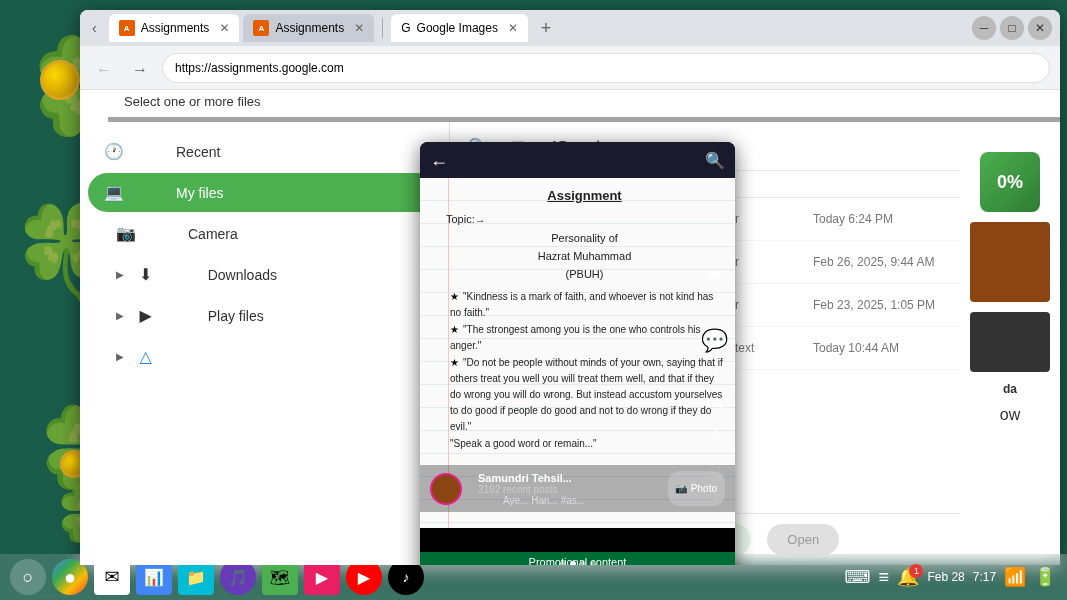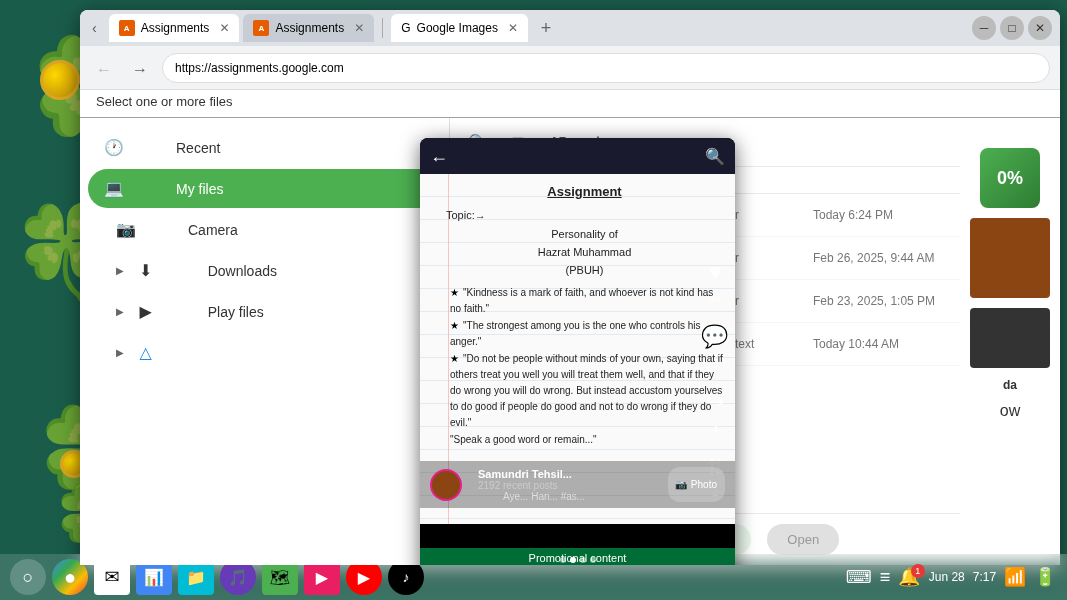--- a/index.html
+++ b/index.html
@@ -480,21 +480,22 @@
       border-radius: 50%;
       background: rgba(255,255,255,0.5);
     }
     .dot.active { background: #fff; }
 
     .select-files-bar {
       background: #fff;
       padding: 4px 16px 8px;
       font-size: 13px;
       color: #333;
-      border-bottom: 1px solid #a3a3a3;
+      border-bottom: 5px solid #a3a3a3;
+      margin-left: 28px;
     }
 
     
     .taskbar {
       position: absolute;
       bottom: 0;
       left: 0; right: 0;
       height: 46px;
       background: rgba(255,255,255,0.15);
       backdrop-filter: blur(10px);
@@ -922,18 +923,18 @@
   <div class="taskbar-spacer"></div>
 
   <div class="taskbar-right">
     <span class="taskbar-icon">⌨</span>
     <span class="taskbar-icon">≡</span>
 
     <div style="position:relative;display:inline-flex;align-items:center;">
       <span class="taskbar-icon">🔔</span>
       <span style="position:absolute;top:-2px;right:-4px;background:#e53935;color:#fff;border-radius:50%;width:14px;height:14px;font-size:9px;display:flex;align-items:center;justify-content:center;">1</span>
     </div>
-    <span class="taskbar-date">Jun 28</span>
+    <span class="taskbar-date">Feb 28</span>
     <span class="taskbar-date">7:17</span>
     <span class="taskbar-icon">📶</span>
     <span class="taskbar-icon">🔋</span>
   </div>
 </div>
 
 </body></html>

